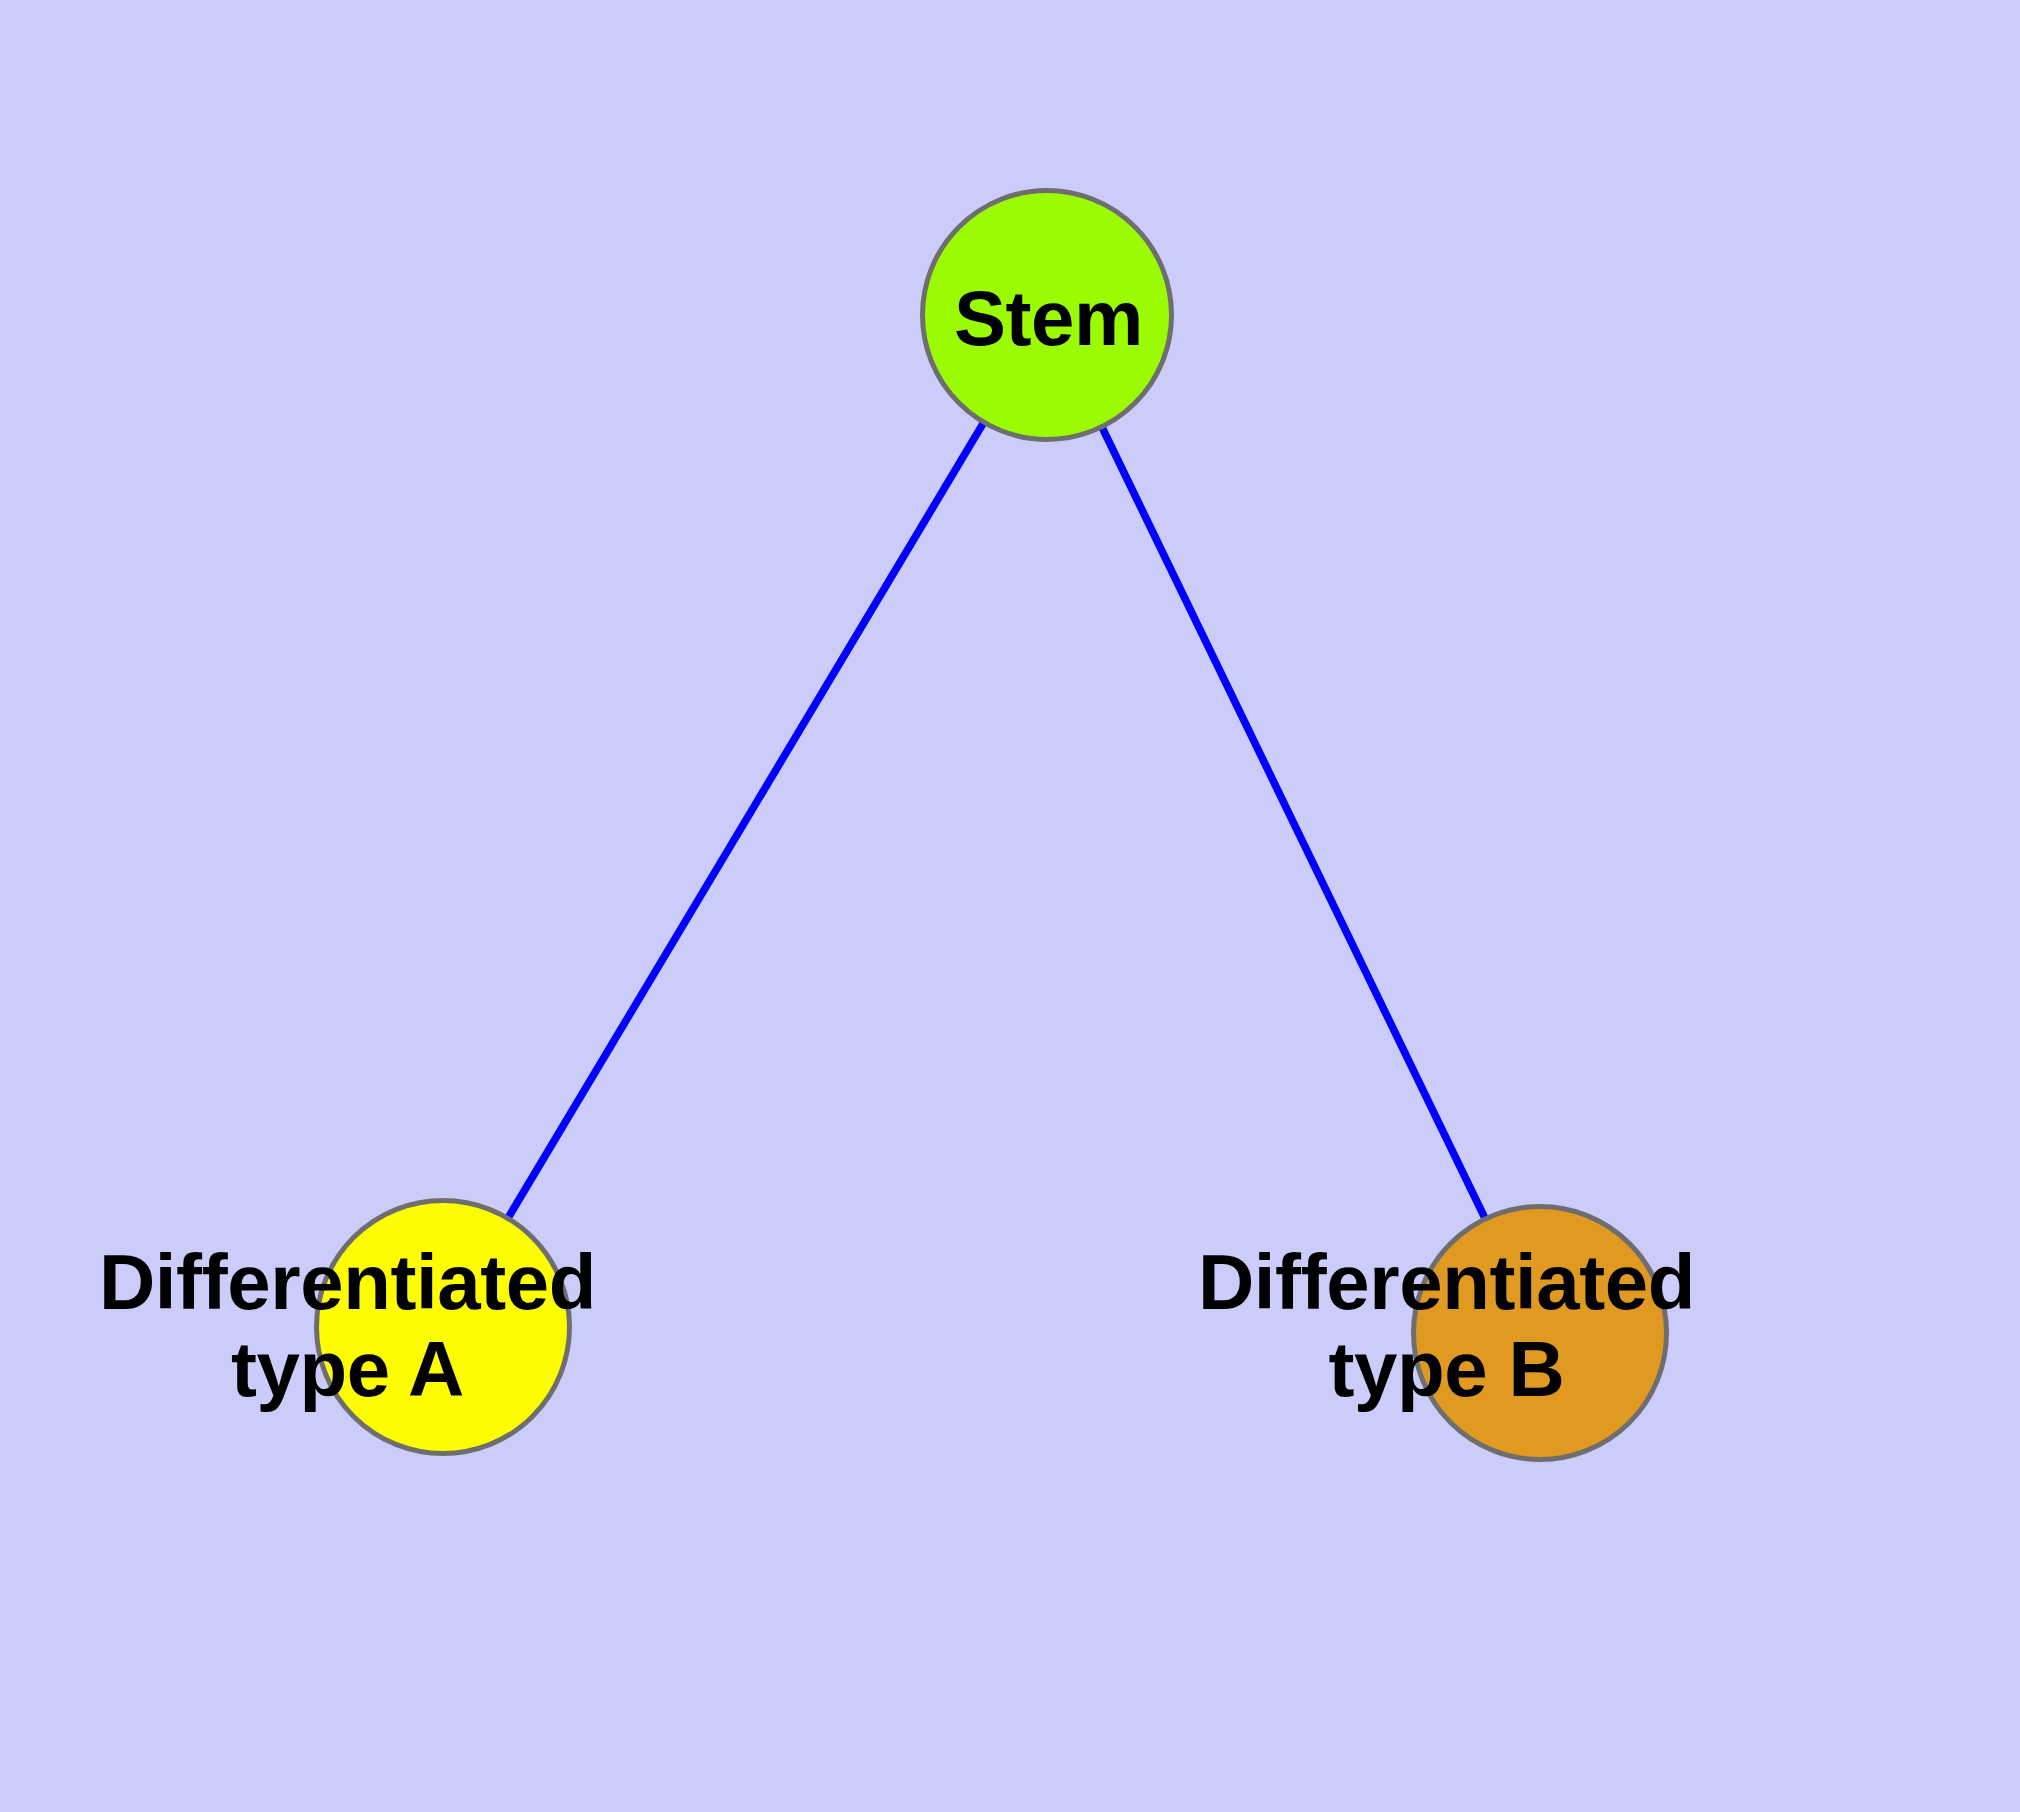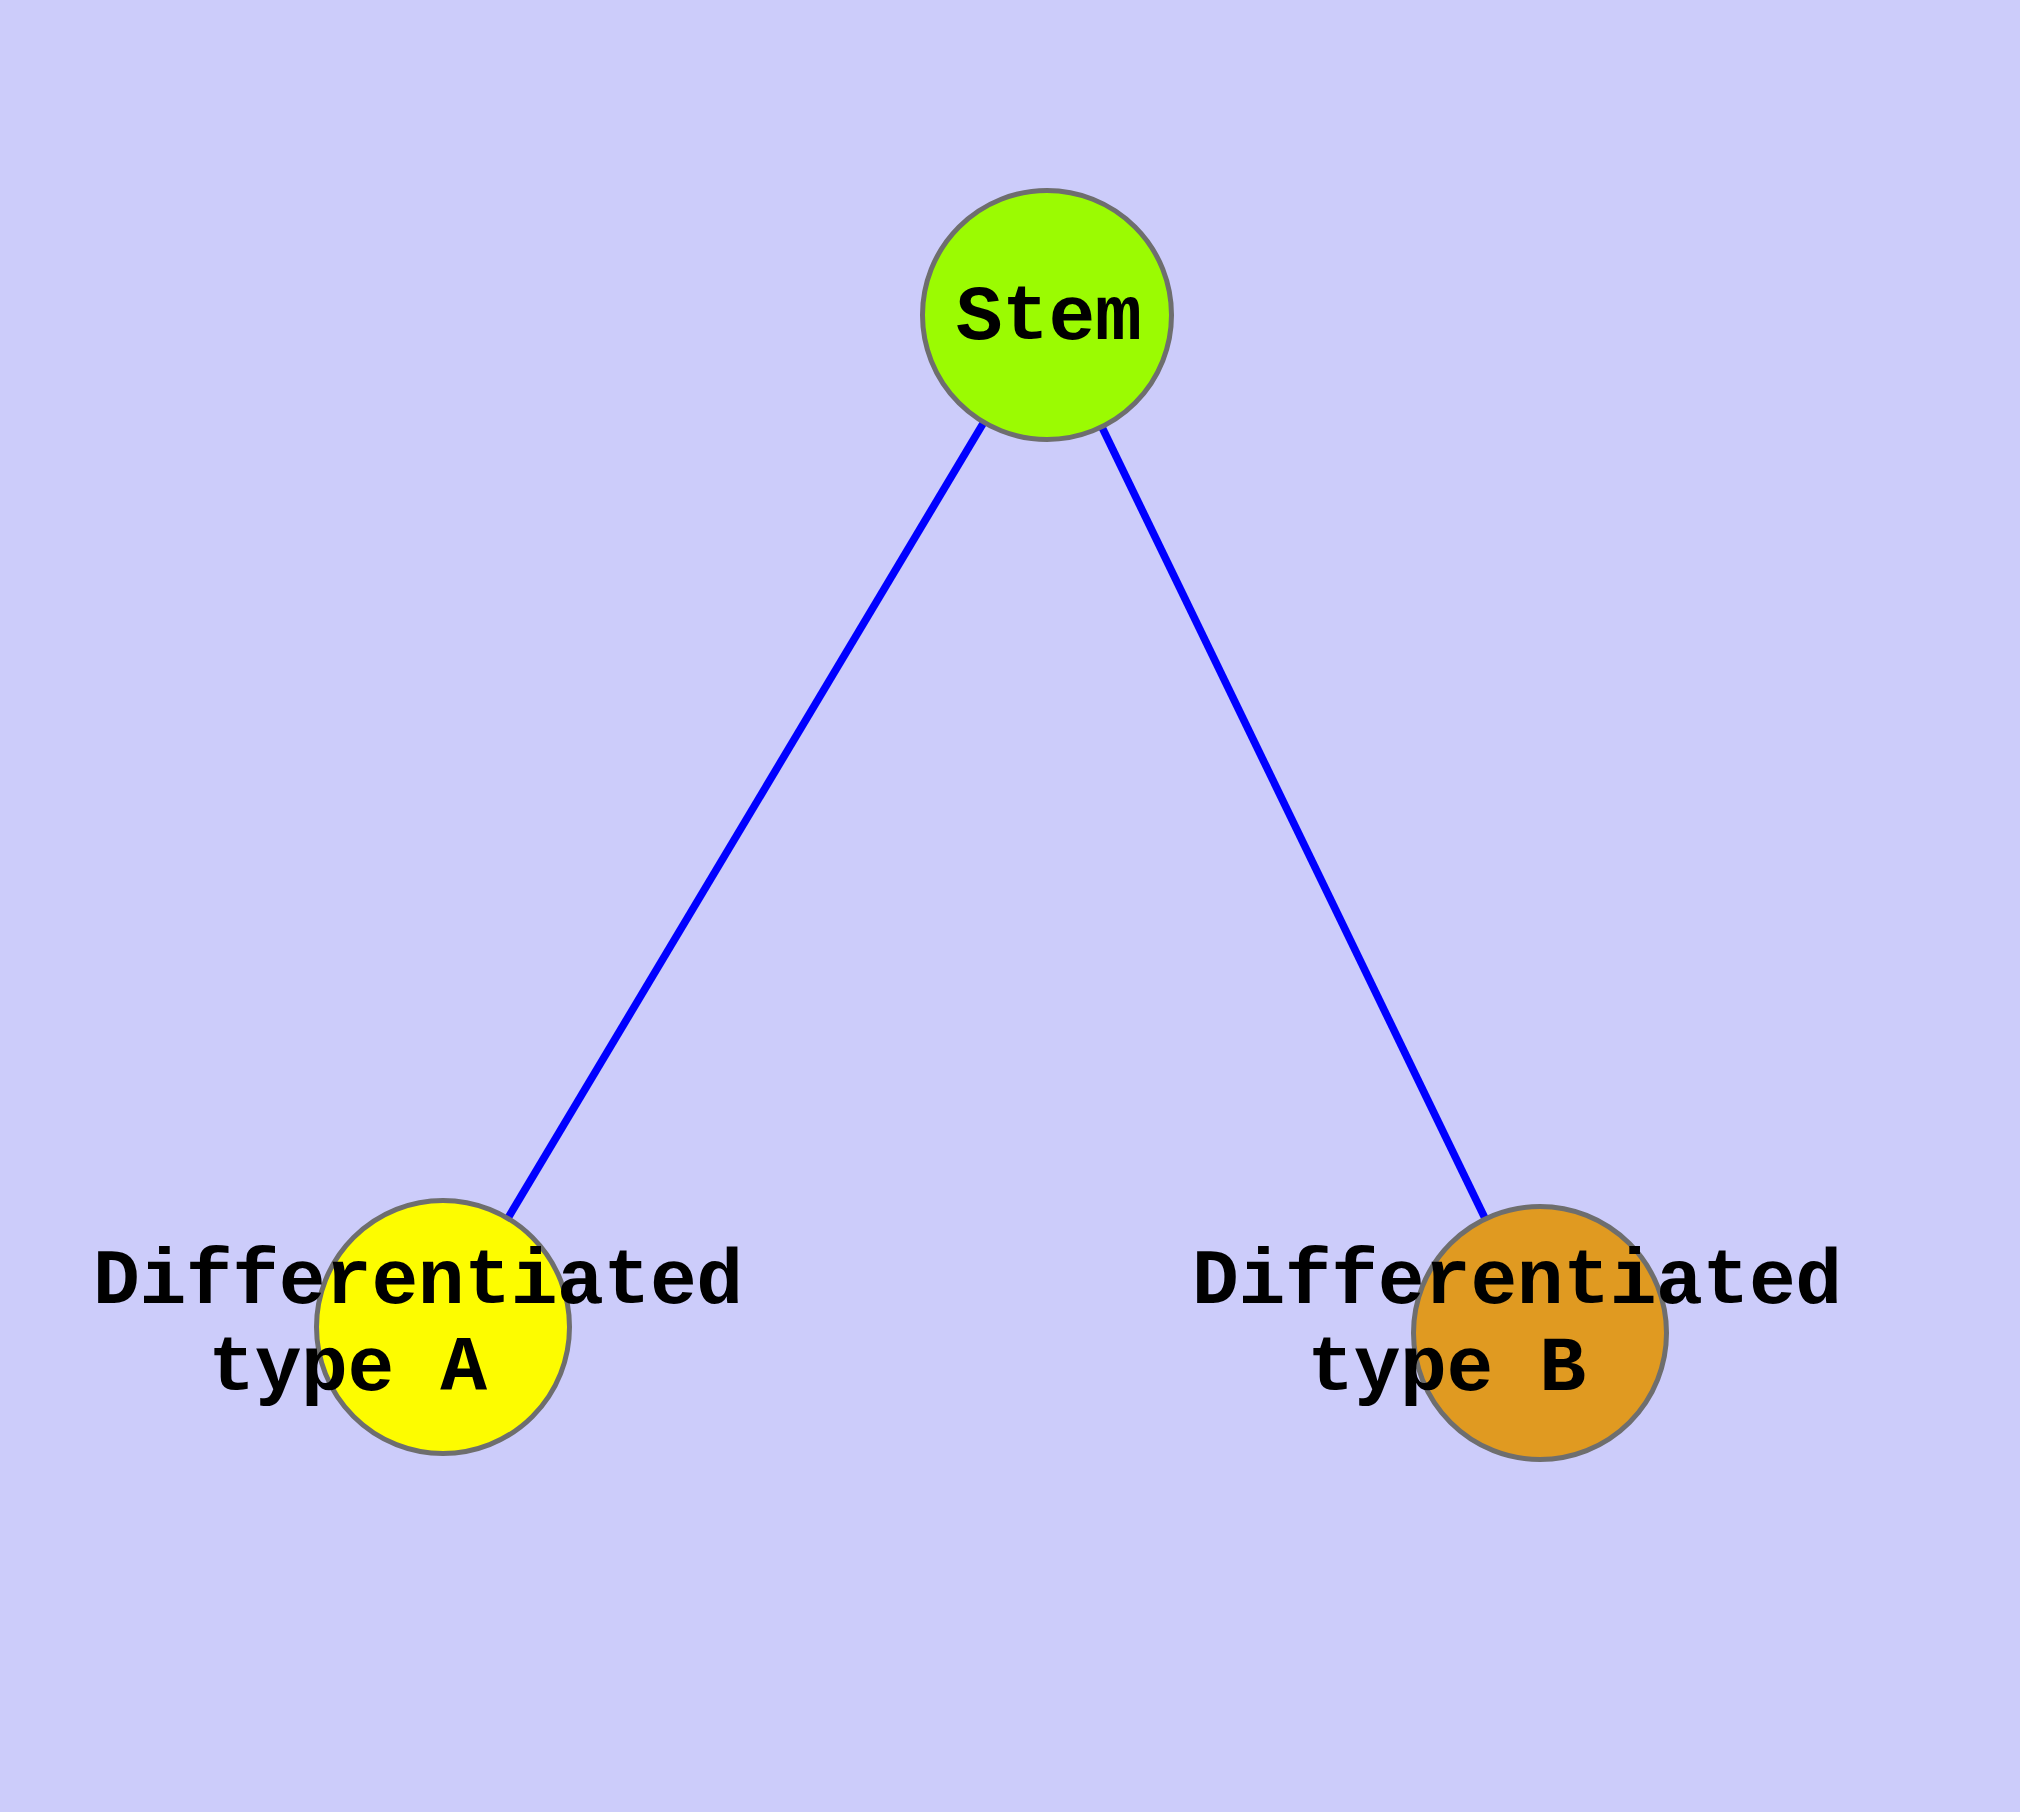--- a/index.html
+++ b/index.html
@@ -6,21 +6,21 @@
     margin: 0;
     padding: 0;
     background: #ffffff;
   }
   #canvas {
     position: relative;
     width: 2021px;
     height: 1812px;
     background: #ccccfa;
     overflow: hidden;
-    font-family: Liberation Mono, monospace;
+    font-family: Liberation Sans, sans-serif;
   }
   #edge-layer {
     position: absolute;
     left: 0;
     top: 0;
     width: 2021px;
     height: 1812px;
   }
   .node {
     position: absolute;

